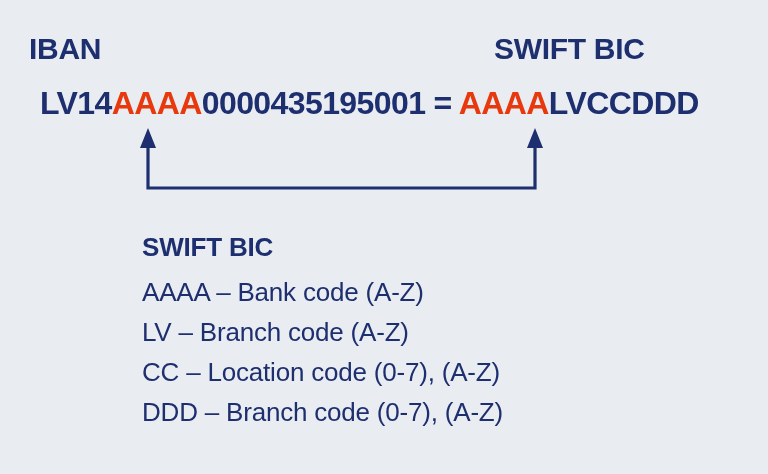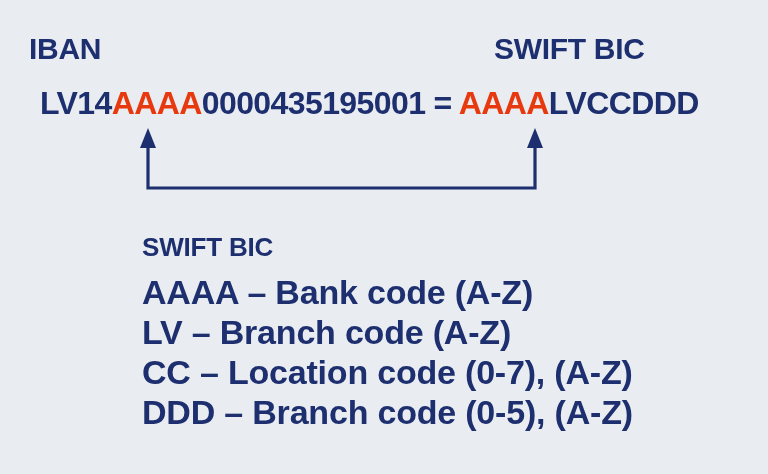--- a/index.html
+++ b/index.html
@@ -64,22 +64,22 @@
     color: #1d2f6f;
   }
   .legend-title {
     font-size: 26px;
     font-weight: bold;
     letter-spacing: -0.2px;
     margin-bottom: 9px;
     white-space: nowrap;
   }
   .legend-item {
-    font-size: 34px;
-    font-weight: bold;
+    font-size: 26px;
+    font-weight: normal;
     letter-spacing: -0.2px;
     line-height: 40px;
     white-space: nowrap;
   }
 </style>
 </head>
 <body>
 
 <div class="canvas">
 
@@ -95,16 +95,16 @@
     <path d="M 38 12 L 38 62 L 425 62 L 425 12" fill="none" stroke="#1d2f6f" stroke-width="3.2"></path>
     <polygon points="38,2 30,22 46,22" fill="#1d2f6f"></polygon>
     <polygon points="425,2 417,22 433,22" fill="#1d2f6f"></polygon>
   </svg>
 
   <div class="legend">
     <div class="legend-title">SWIFT BIC</div>
     <div class="legend-item">AAAA – Bank code (A-Z)</div>
     <div class="legend-item">LV – Branch code (A-Z)</div>
     <div class="legend-item">CC – Location code (0-7), (A-Z)</div>
-    <div class="legend-item">DDD – Branch code (0-5), (A-Z)</div>
+    <div class="legend-item">DDD – Branch code (0-7), (A-Z)</div>
   </div>
 
 </div>
 
 </body></html>

